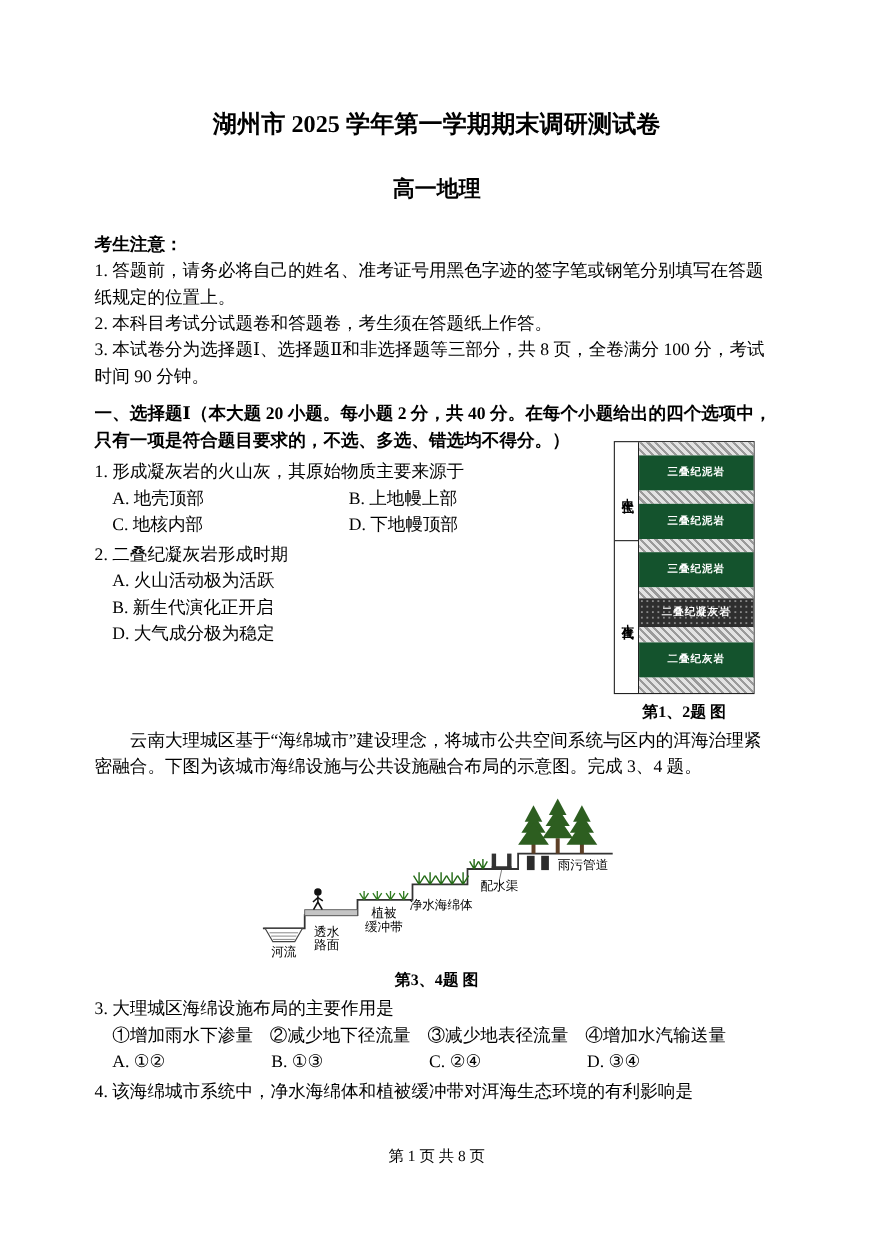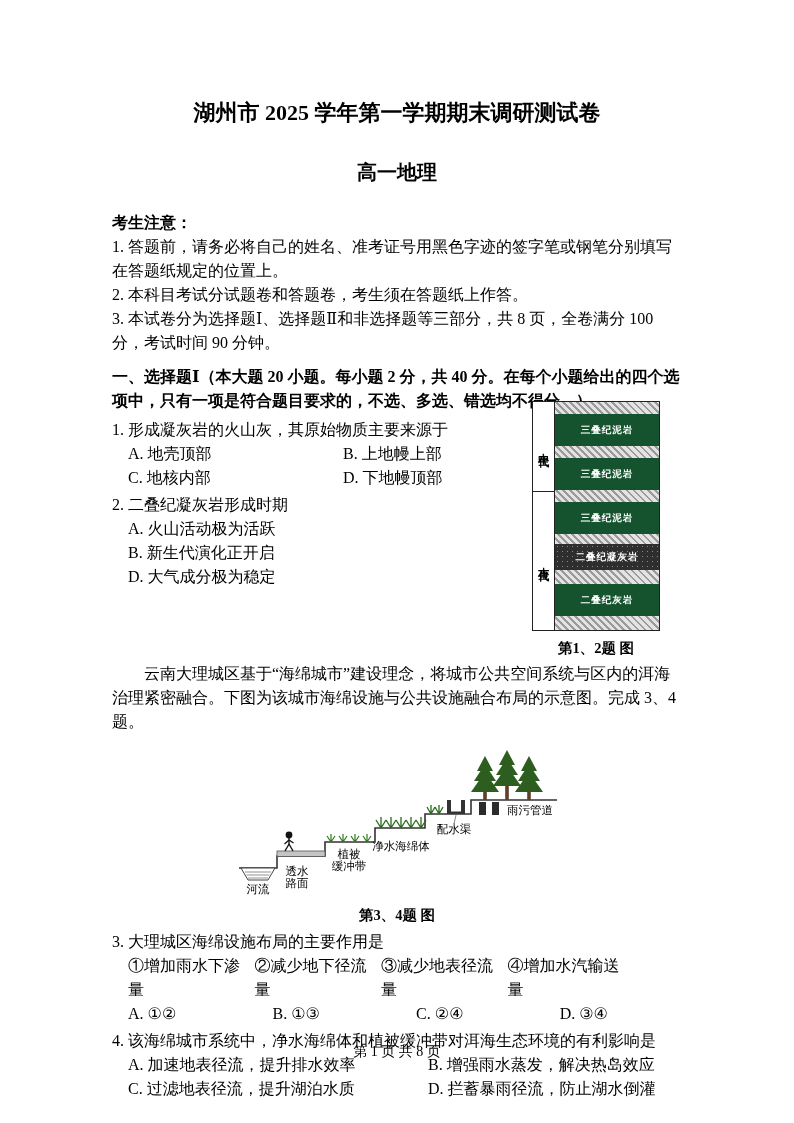--- a/index.html
+++ b/index.html
@@ -1,19 +1,19 @@
 <!DOCTYPE html>
 <html><head>
 <meta charset="utf-8">
 <style>
   html, body { margin: 0; padding: 0; background: #ffffff; }
   .page {
     width: 794px; height: 1123px; margin: 0 auto; background: #fff;
     position: relative; box-sizing: border-box;
-    padding: 96px 112px 60px;
+    padding: 96px 86px 60px;
     font-family: "Liberation Serif", "DejaVu Serif", serif;
     font-size: 16px; line-height: 1.5; color: #000;
   }
   .doc-title { text-align: center; font-weight: bold; font-size: 22px; margin: 0 0 28px; }
   .doc-subtitle { text-align: center; font-weight: bold; font-size: 20px; margin: 0 0 24px; }
   .notice-heading { font-weight: bold; margin: 0; }
   .notice-item { margin: 0; }
   .section-heading { font-weight: bold; margin: 10px 0 0; }
   .intro { text-indent: 2em; margin: 2px 0 0; }
   .q12-row { display: flex; margin-top: 2px; gap: 32px; }
@@ -191,21 +191,15 @@
     <span>④增加水汽输送量</span>
   </div>
   <div class="q3-choices">
     <span>A. ①②</span>
     <span>B. ①③</span>
     <span>C. ②④</span>
     <span>D. ③④</span>
   </div>
 
   <p class="q-stem">4. 该海绵城市系统中，净水海绵体和植被缓冲带对洱海生态环境的有利影响是</p>
-  <div class="q4-options">
-    <span>A. 加速地表径流，提升排水效率</span>
-    <span>B. 增强雨水蒸发，解决热岛效应</span>
-    <span>C. 过滤地表径流，提升湖泊水质</span>
-    <span>D. 拦蓄暴雨径流，防止湖水倒灌</span>
-  </div>
 
   <div class="page-footer">第 1 页 共 8 页</div>
 </div>
 
 </body></html>

